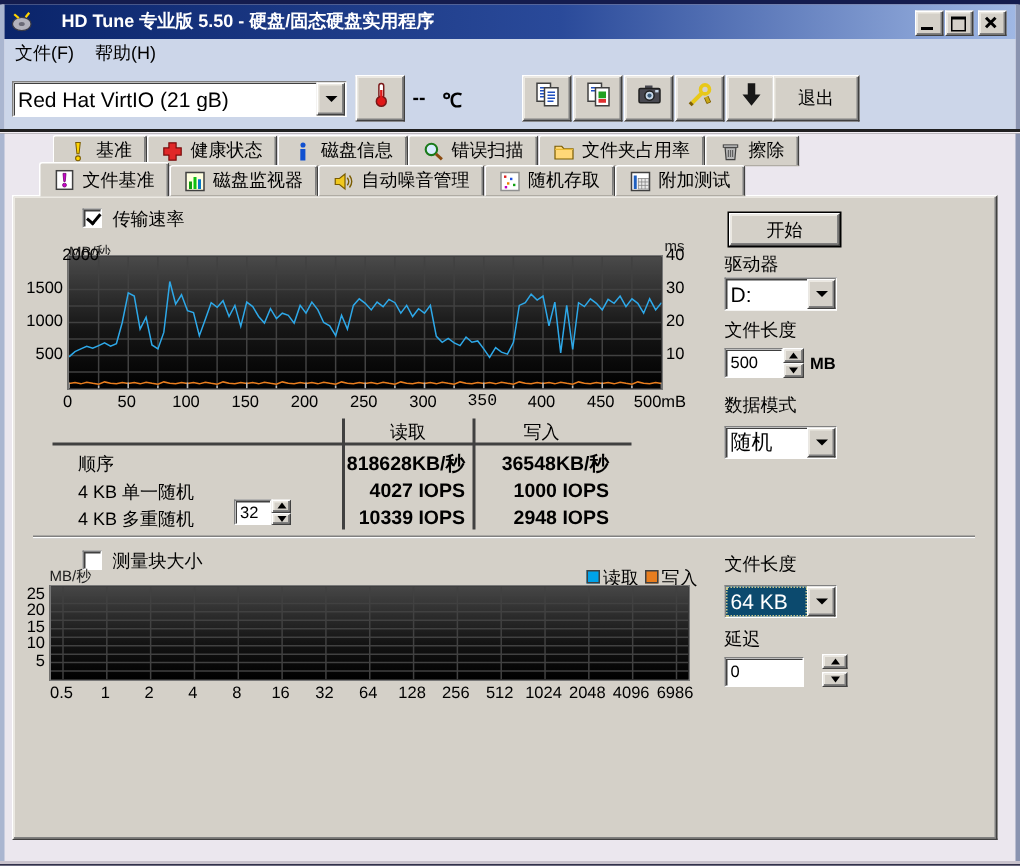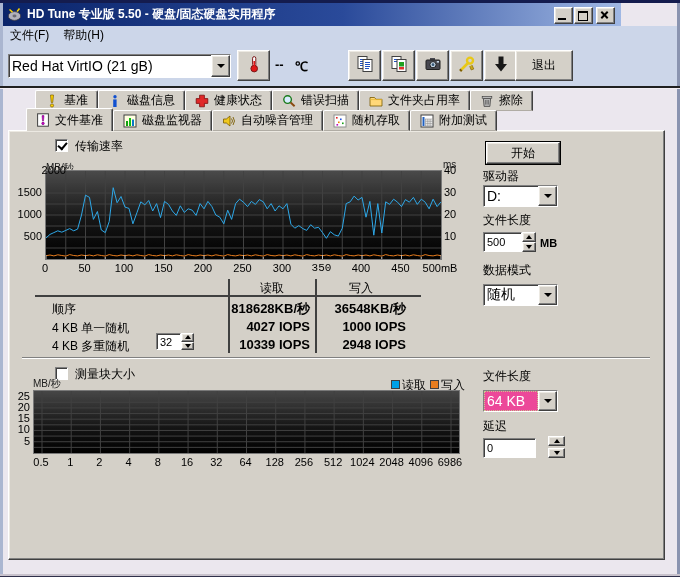--- a/index.html
+++ b/index.html
@@ -10,23 +10,23 @@
   .raised{background:#d4d0c8;border:1px solid;border-color:#ffffff #404040 #404040 #ffffff;
     box-shadow:inset -1px -1px 0 #808080, inset 1px 1px 0 #ece9e2;}
   .sunken{background:#ffffff;border:1px solid;border-color:#808080 #ffffff #ffffff #808080;
     box-shadow:inset 1px 1px 0 #404040;}
   
   .frame-top{left:0;top:0;width:680px;height:3px;background:#141c4e;}
   .frame-left{left:0;top:3px;width:3px;height:571px;background:#aab6d0;}
   .frame-right{right:0;top:3px;width:3px;height:571px;background:#8a94b0;}
   .frame-bottom{left:0;bottom:0;width:680px;height:3px;background:#c8c2cc;border-bottom:1px solid #30304a;box-sizing:border-box;}
   
-  .titlebar{left:3px;top:3px;width:618px;height:23px;
+  .titlebar{left:3px;top:3px;width:674px;height:23px;
     background:linear-gradient(90deg,#0a246a 0%,#2a4a9a 55%,#a0b8e4 100%);
-    display:flex;align-items:center;}
+    display:flex;align-items:center;gap:14px;}
   .title-text{color:#fff;font-size:12px;font-weight:bold;margin-left:5px;white-space:nowrap;}
   .app-icon{width:15px;height:15px;margin-left:4px;flex:0 0 auto;}
   .winbtns{position:absolute;right:6px;top:4px;display:flex;gap:1px;}
   .winbtn{width:17px;height:15px;position:relative;cursor:default;}
   .winbtn.close{margin-left:2px;}
   .glyph-min{position:absolute;left:3px;bottom:3px;width:8px;height:2px;background:#000;}
   .glyph-max{position:absolute;left:3px;top:3px;width:8px;height:7px;border:1px solid #000;border-top-width:2px;}
   .glyph-x1,.glyph-x2{position:absolute;left:3px;top:6px;width:9px;height:2px;background:#000;}
   .glyph-x1{transform:rotate(45deg);} .glyph-x2{transform:rotate(-45deg);}
   
@@ -72,21 +72,21 @@
   .tbl-head{font-size:12px;text-align:center;position:absolute;}
   .tbl-label{font-size:12px;position:absolute;white-space:nowrap;}
   .tbl-val{font-size:13px;font-weight:bold;position:absolute;text-align:right;white-space:nowrap;}
   
   .editbox{font-size:11px;display:flex;align-items:center;padding-left:3px;box-sizing:border-box;}
   .spinner{display:flex;flex-direction:column;}
   .spinner .sbtn{flex:1;display:flex;align-items:center;justify-content:center;}
   .btn{font-size:12px;display:flex;align-items:center;justify-content:center;cursor:default;}
   .btn.default{outline:1px solid #000;}
   .legend-sq{position:absolute;width:9px;height:9px;border:1px solid #404040;box-sizing:border-box;}
-  .sel-navy{background:#ec4899;color:#fff;outline:1px dotted #c8c890;outline-offset:-1px;}
+  .sel-navy{background:#0c4a6e;color:#fff;outline:1px dotted #c8c890;outline-offset:-1px;}
 </style>
 </head>
 <body>
 
 <div class="window">
   <div class="abs frame-top"></div>
   <div class="abs frame-left"></div>
   <div class="abs frame-right"></div>
   <div class="abs frame-bottom"></div>
 
@@ -190,33 +190,33 @@
           <svg viewBox="0 0 14 14">
             <path d="M5.5 1h3l-.8 7.5H6.3z" fill="#ffd400" stroke="#7a5c00" stroke-width=".7"></path>
             <circle cx="7" cy="11.5" r="1.6" fill="#ffd400" stroke="#7a5c00" stroke-width=".7"></circle>
           </svg>
         </span>
         <span>基准</span>
       </div>
       <div class="tab">
         <span class="tab-icon">
           <svg viewBox="0 0 14 14">
+            <path d="M4.6 1.2h4.8v3.4h3.4v4.8H9.4v3.4H4.6V9.4H1.2V4.6h3.4z" fill="#e02828" stroke="#7a0c0c" stroke-width=".8"></path>
+          </svg>
+        </span>
+        <span>健康状态</span>
+      </div>
+      <div class="tab">
+        <span class="tab-icon">
+          <svg viewBox="0 0 14 14">
             <circle cx="7" cy="2.7" r="1.7" fill="#1050d0"></circle>
             <path d="M5.2 5.4h3.4V13H5.2z" fill="#1050d0"></path>
           </svg>
         </span>
         <span>磁盘信息</span>
-      </div>
-      <div class="tab">
-        <span class="tab-icon">
-          <svg viewBox="0 0 14 14">
-            <path d="M4.6 1.2h4.8v3.4h3.4v4.8H9.4v3.4H4.6V9.4H1.2V4.6h3.4z" fill="#e02828" stroke="#7a0c0c" stroke-width=".8"></path>
-          </svg>
-        </span>
-        <span>健康状态</span>
       </div>
       <div class="tab">
         <span class="tab-icon">
           <svg viewBox="0 0 14 14">
             <circle cx="5.6" cy="5.6" r="3.8" fill="#d8ecff" stroke="#1a7a1a" stroke-width="1.4"></circle>
             <path d="M8.6 8.6l4 3.6" stroke="#8a4a10" stroke-width="2"></path>
           </svg>
         </span>
         <span>错误扫描</span>
       </div>

